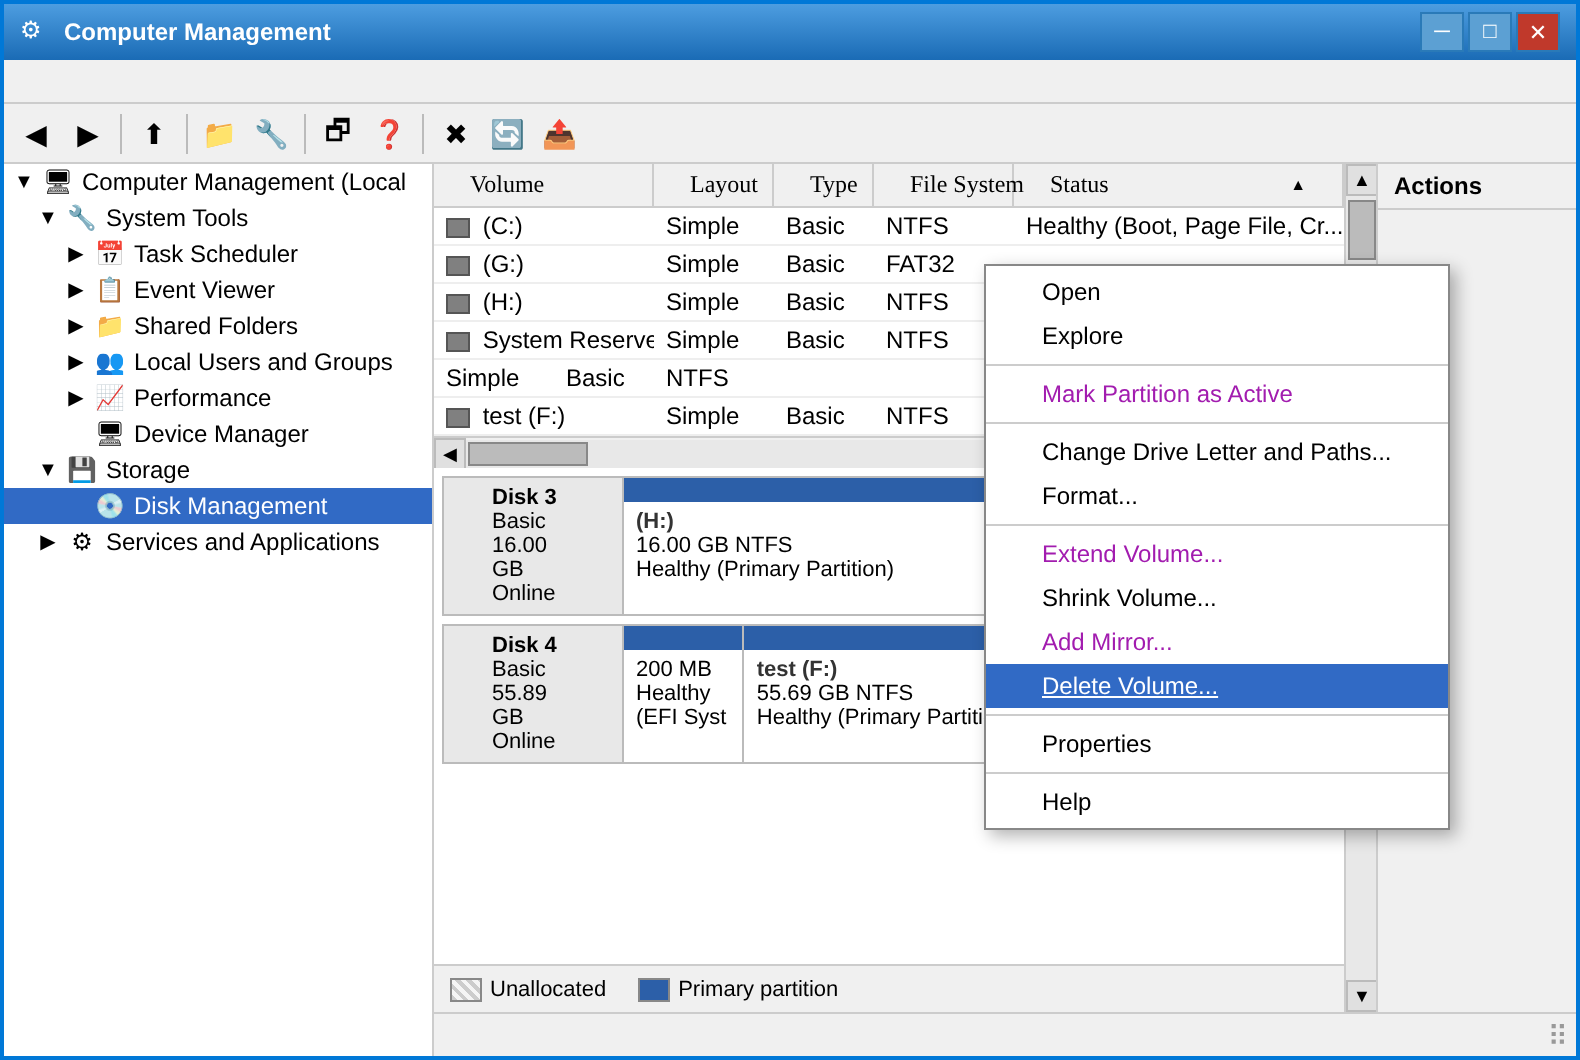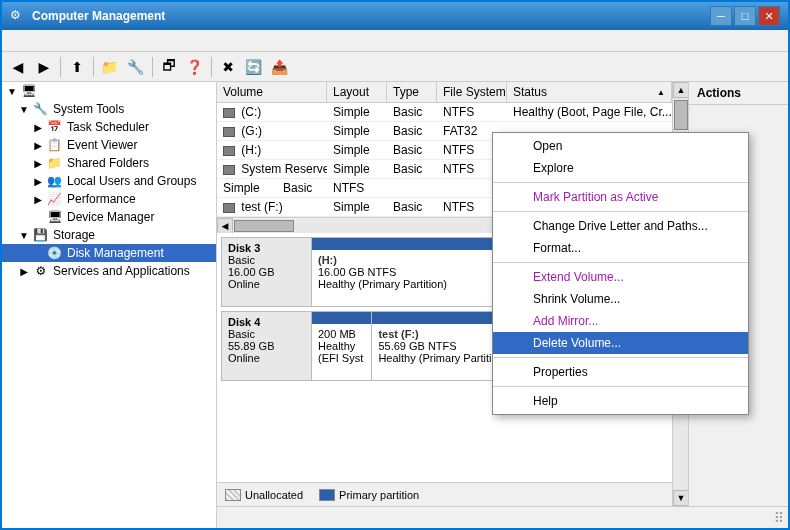--- a/index.html
+++ b/index.html
@@ -116,26 +116,27 @@
     }
 
     
     .table-header {
       display: flex;
       background: #f0f0f0;
       border-bottom: 1px solid #ccc;
       flex-shrink: 0;
     }
     .col-header {
-      padding: 3px 6px;
+      padding: 3px 18px;
       border-right: 1px solid #ccc;
       font-size: 12px;
       cursor: pointer;
       white-space: nowrap;
       position: relative;
+      font-family: Liberation Serif, serif;
     }
     .col-header.status-col { flex: 1; display: flex; align-items: center; justify-content: space-between; }
     .col-sort-arrow { font-size: 8px; }
 
     .table-body {
       overflow-y: auto;
       flex-shrink: 0;
     }
     .table-row {
       display: flex;
@@ -162,21 +163,21 @@
     }
     .disk-row {
       display: flex;
       border: 1px solid #bbb;
       min-height: 70px;
     }
     .disk-label {
       width: 90px;
       background: #e8e8e8;
       border-right: 1px solid #bbb;
-      padding: 4px 6px;
+      padding: 4px 24px;
       font-size: 11px;
       flex-shrink: 0;
     }
     .disk-label-title { font-weight: bold; font-size: 11px; }
     .disk-volumes {
       flex: 1;
       display: flex;
     }
     .disk-vol {
       border-right: 1px solid #bbb;
@@ -253,25 +254,25 @@
       position: absolute;
       background: white;
       border: 1px solid #888;
       box-shadow: 3px 3px 8px rgba(0,0,0,0.3);
       z-index: 100;
       min-width: 200px;
       padding: 2px 0;
       font-size: 12px;
     }
     .ctx-item {
-      padding: 4px 40px;
+      padding: 4px 28px;
       cursor: pointer;
       white-space: nowrap;
     }
-    .ctx-item.highlighted { background: #316ac5; color: white; }
+    .ctx-item.highlighted { background: #316ac5; color: white; text-decoration: underline; }
     .ctx-item.disabled { color: #a21caf; cursor: default; }
     .ctx-separator { height: 1px; background: #ccc; margin: 3px 0; }
 
     
     .v-scroll {
       width: 16px;
       background: #f0f0f0;
       border-left: 1px solid #ccc;
       display: flex;
       flex-direction: column;
@@ -340,20 +341,21 @@
     <button class="tb-btn">🔄</button>
     <button class="tb-btn">📤</button>
   </div>
 
   <div class="main-area">
 
     <div class="tree-panel">
       <div class="tree-item" style="padding-left:2px;">
         <span class="tree-expand">▼</span>
         <span class="tree-icon">🖥</span>
+        <span>Computer Management (Local</span>
       </div>
       <div class="tree-item" style="padding-left:14px;">
         <span class="tree-expand">▼</span>
         <span class="tree-icon">🔧</span>
         <span>System Tools</span>
       </div>
       <div class="tree-item" style="padding-left:28px;">
         <span class="tree-expand">▶</span>
         <span class="tree-icon">📅</span>
         <span>Task Scheduler</span>

